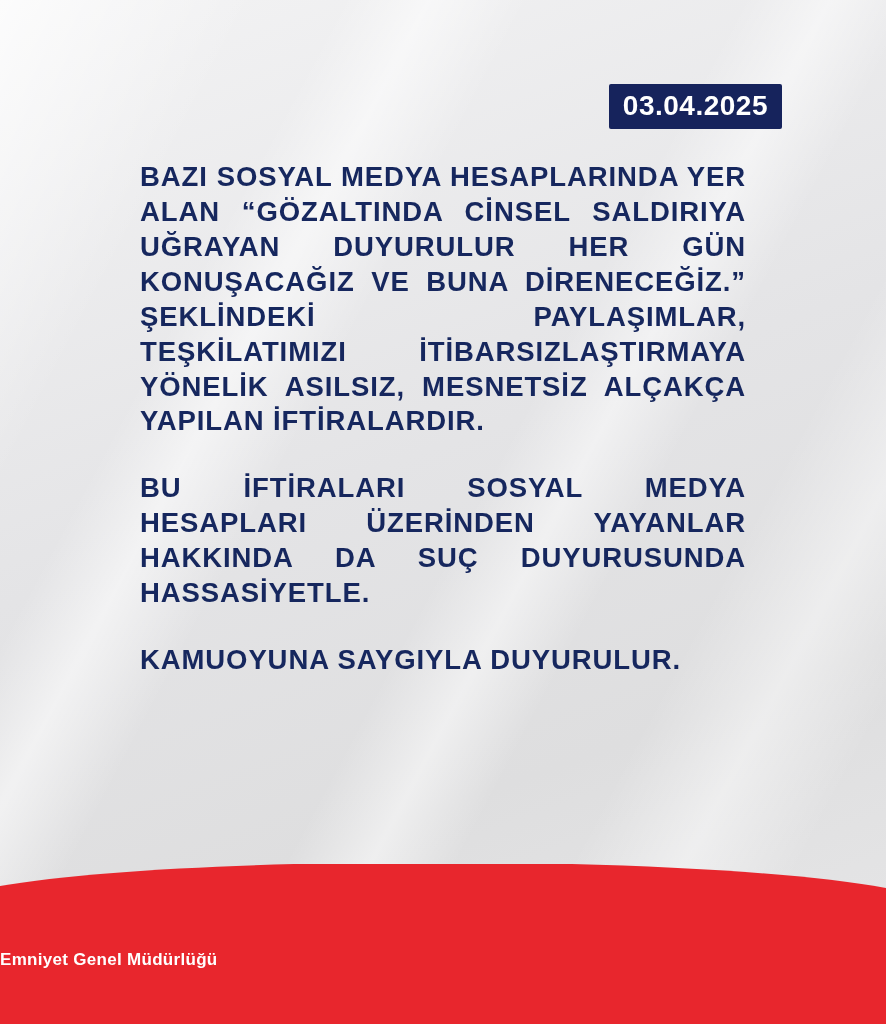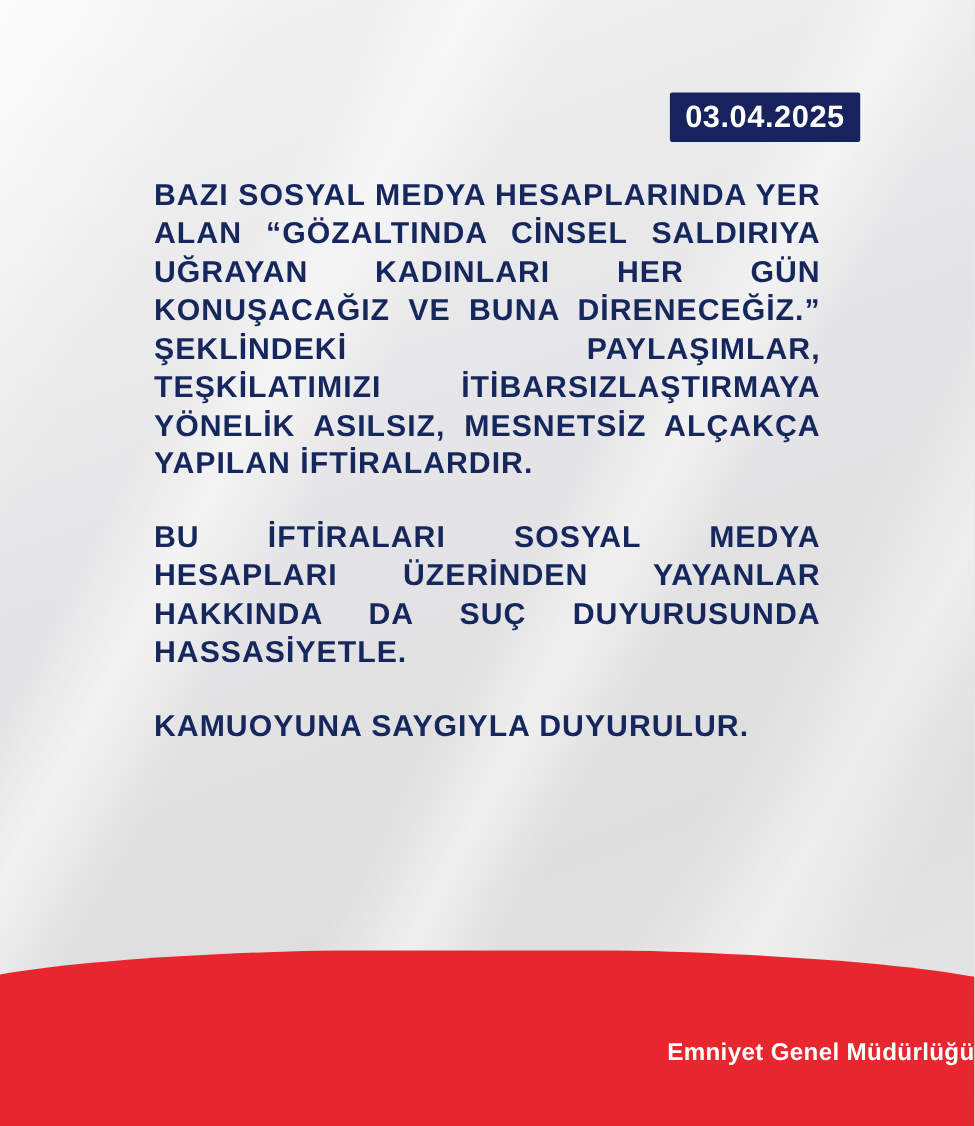--- a/index.html
+++ b/index.html
@@ -91,37 +91,37 @@
   .footer-shape {
     position: absolute;
     inset: 0;
   }
   .footer-shape svg { display: block; width: 100%; height: 100%; }
   .footer-text {
     position: absolute;
     left: 0;
     right: 0;
     bottom: 54px;
-    text-align: right;
+    text-align: left;
     color: #ffffff;
-    font-size: 22px;
+    font-size: 17px;
     font-weight: bold;
     letter-spacing: 0.3px;
   }
 </style>
 </head>
 <body>
 
 <div class="poster">
 
 
   <div class="date-badge">03.04.2025</div>
 
   <div class="content">
-    <p class="para">BAZI SOSYAL MEDYA HESAPLARINDA YER ALAN “GÖZALTINDA CİNSEL SALDIRIYA UĞRAYAN KADINLARI HER GÜN KONUŞACAĞIZ VE BUNA DİRENECEĞİZ.” ŞEKLİNDEKİ PAYLAŞIMLAR, TEŞKİLATIMIZI İTİBARSIZLAŞTIRMAYA YÖNELİK ASILSIZ, MESNETSİZ ALÇAKÇA YAPILAN İFTİRALARDIR.</p>
+    <p class="para">BAZI SOSYAL MEDYA HESAPLARINDA YER ALAN “GÖZALTINDA CİNSEL SALDIRIYA UĞRAYAN DUYURULUR HER GÜN KONUŞACAĞIZ VE BUNA DİRENECEĞİZ.” ŞEKLİNDEKİ PAYLAŞIMLAR, TEŞKİLATIMIZI İTİBARSIZLAŞTIRMAYA YÖNELİK ASILSIZ, MESNETSİZ ALÇAKÇA YAPILAN İFTİRALARDIR.</p>
     <p class="para">BU İFTİRALARI SOSYAL MEDYA HESAPLARI ÜZERİNDEN YAYANLAR HAKKINDA DA SUÇ DUYURUSUNDA HASSASİYETLE.</p>
     <p class="para nojust">KAMUOYUNA SAYGIYLA DUYURULUR.</p>
   </div>
 
   <div class="footer">
     <div class="footer-shape">
       <svg viewBox="0 0 886 160" preserveAspectRatio="none" xmlns="http://www.w3.org/2000/svg">
         <path d="M0 22 C 180 -10, 700 -10, 886 24 L886 160 L0 160 Z" fill="#e8262d"></path>
       </svg>
     </div>

